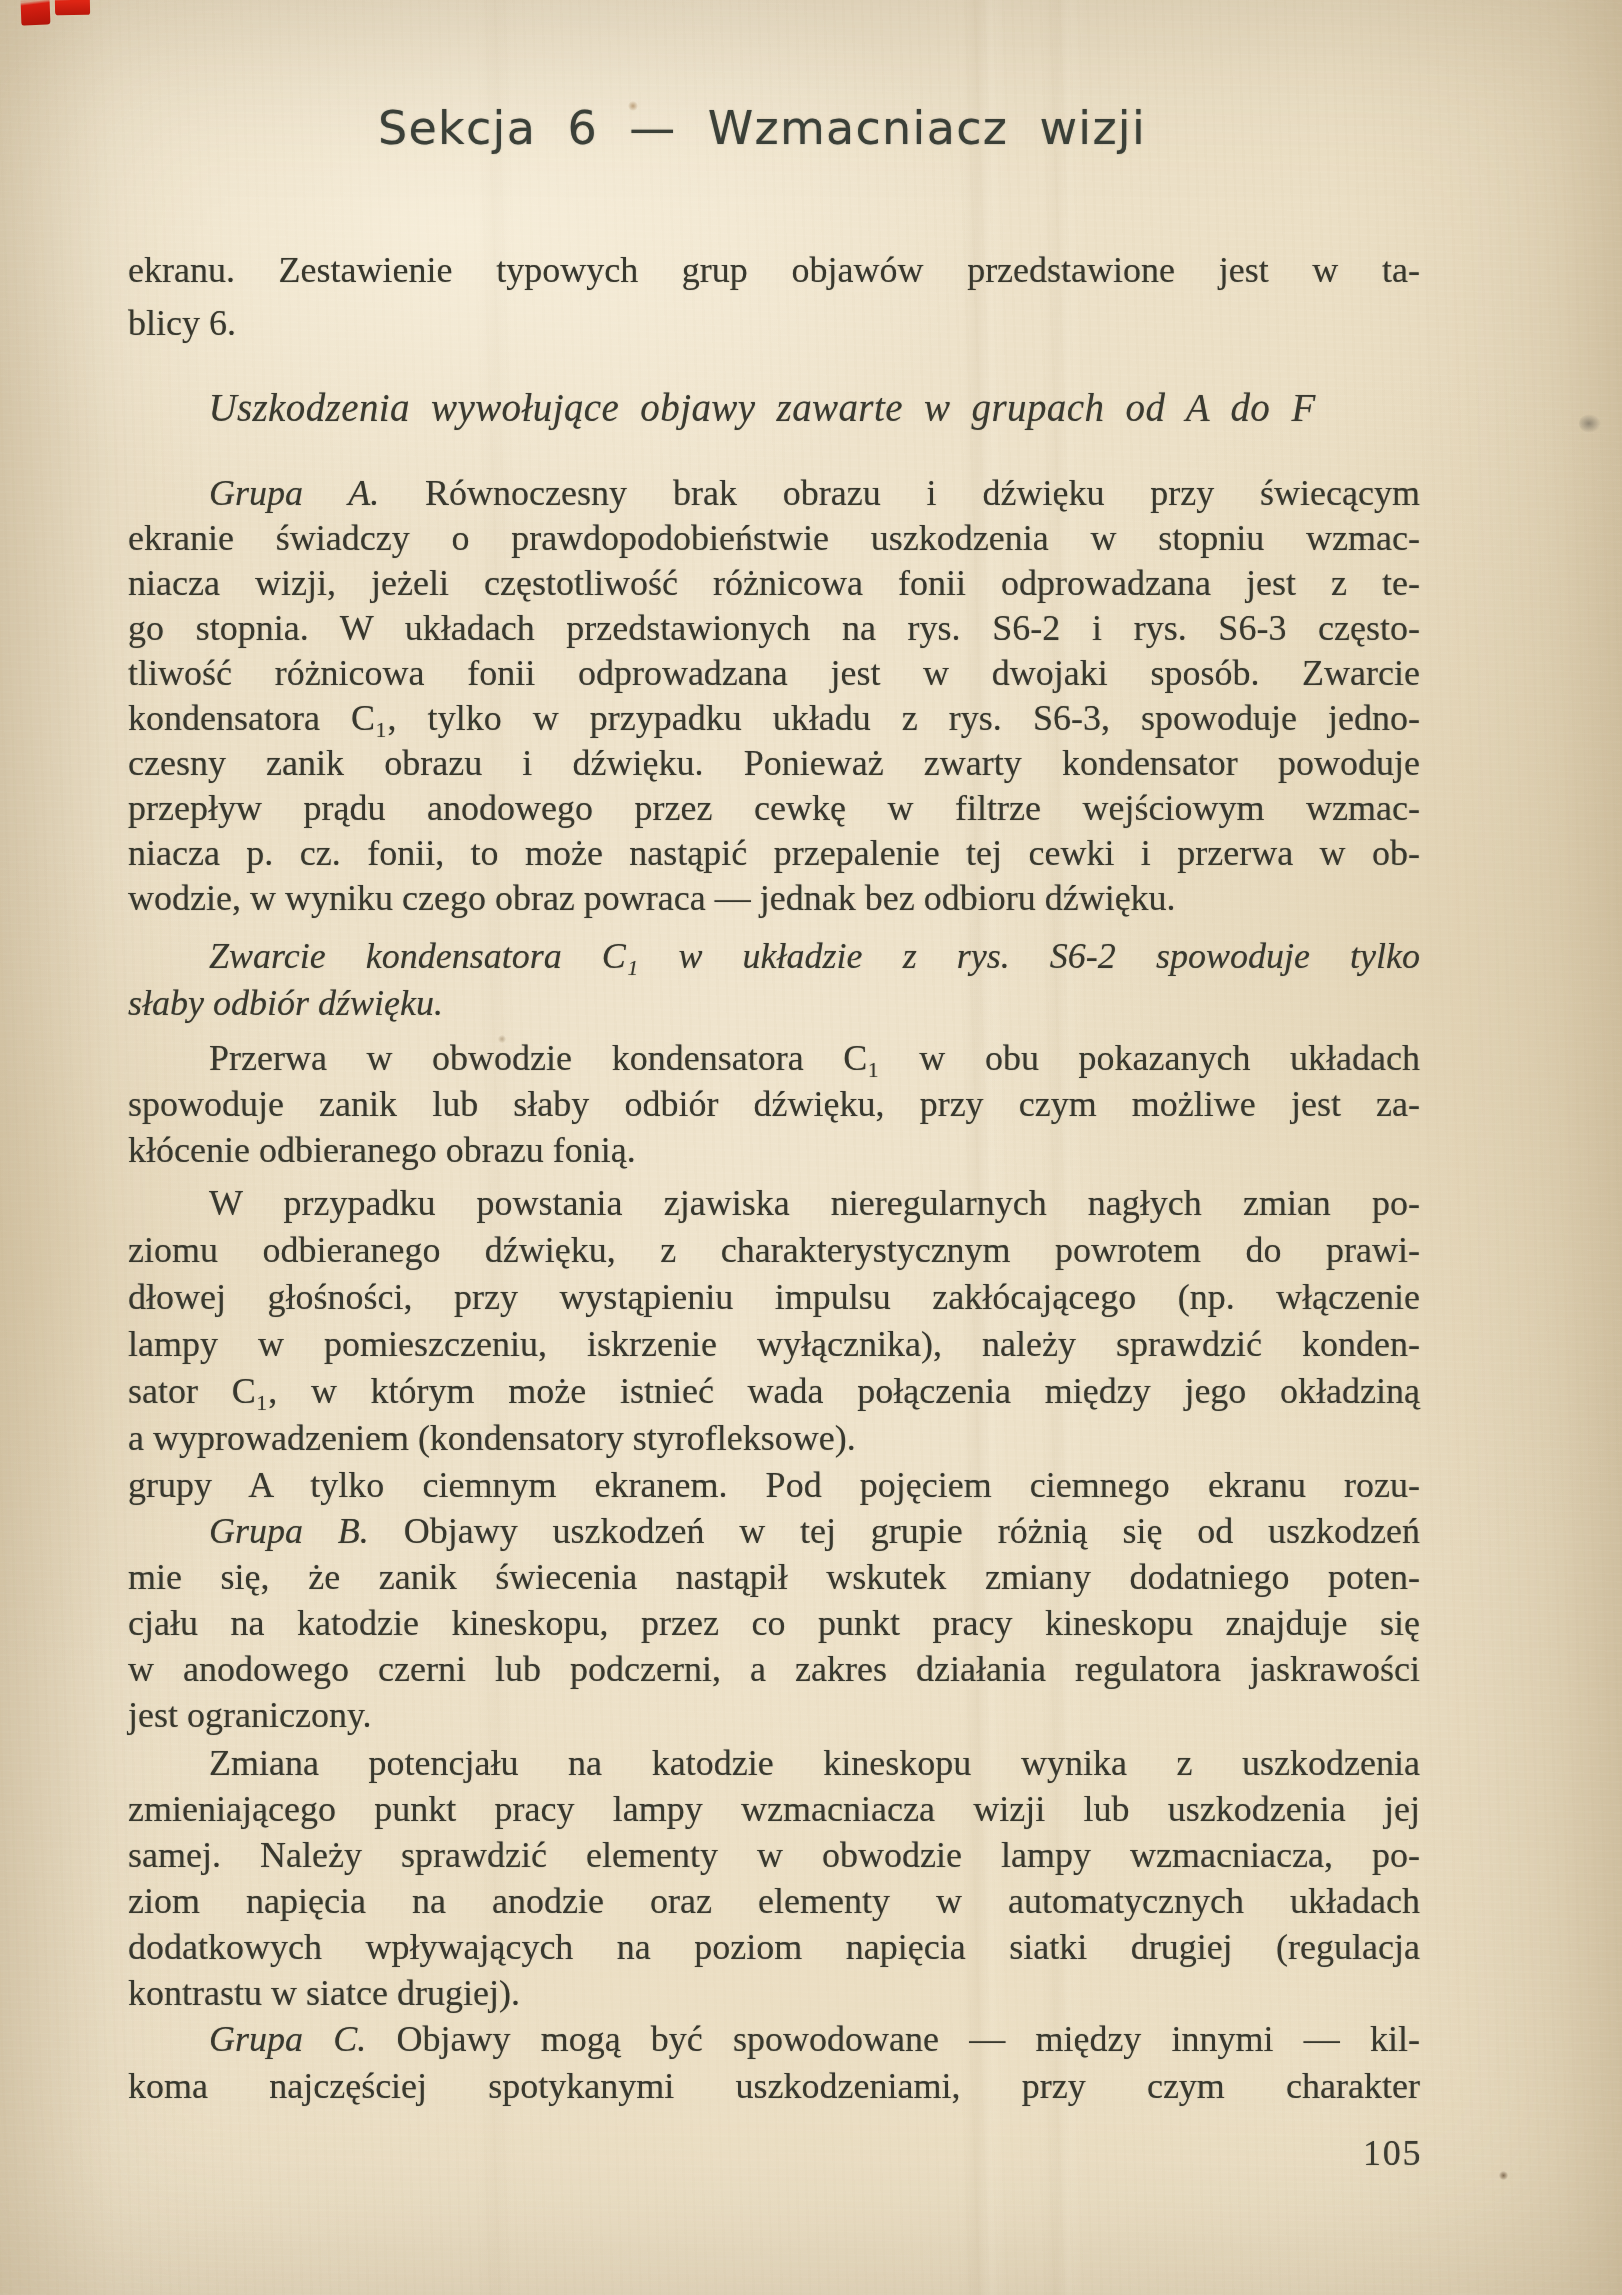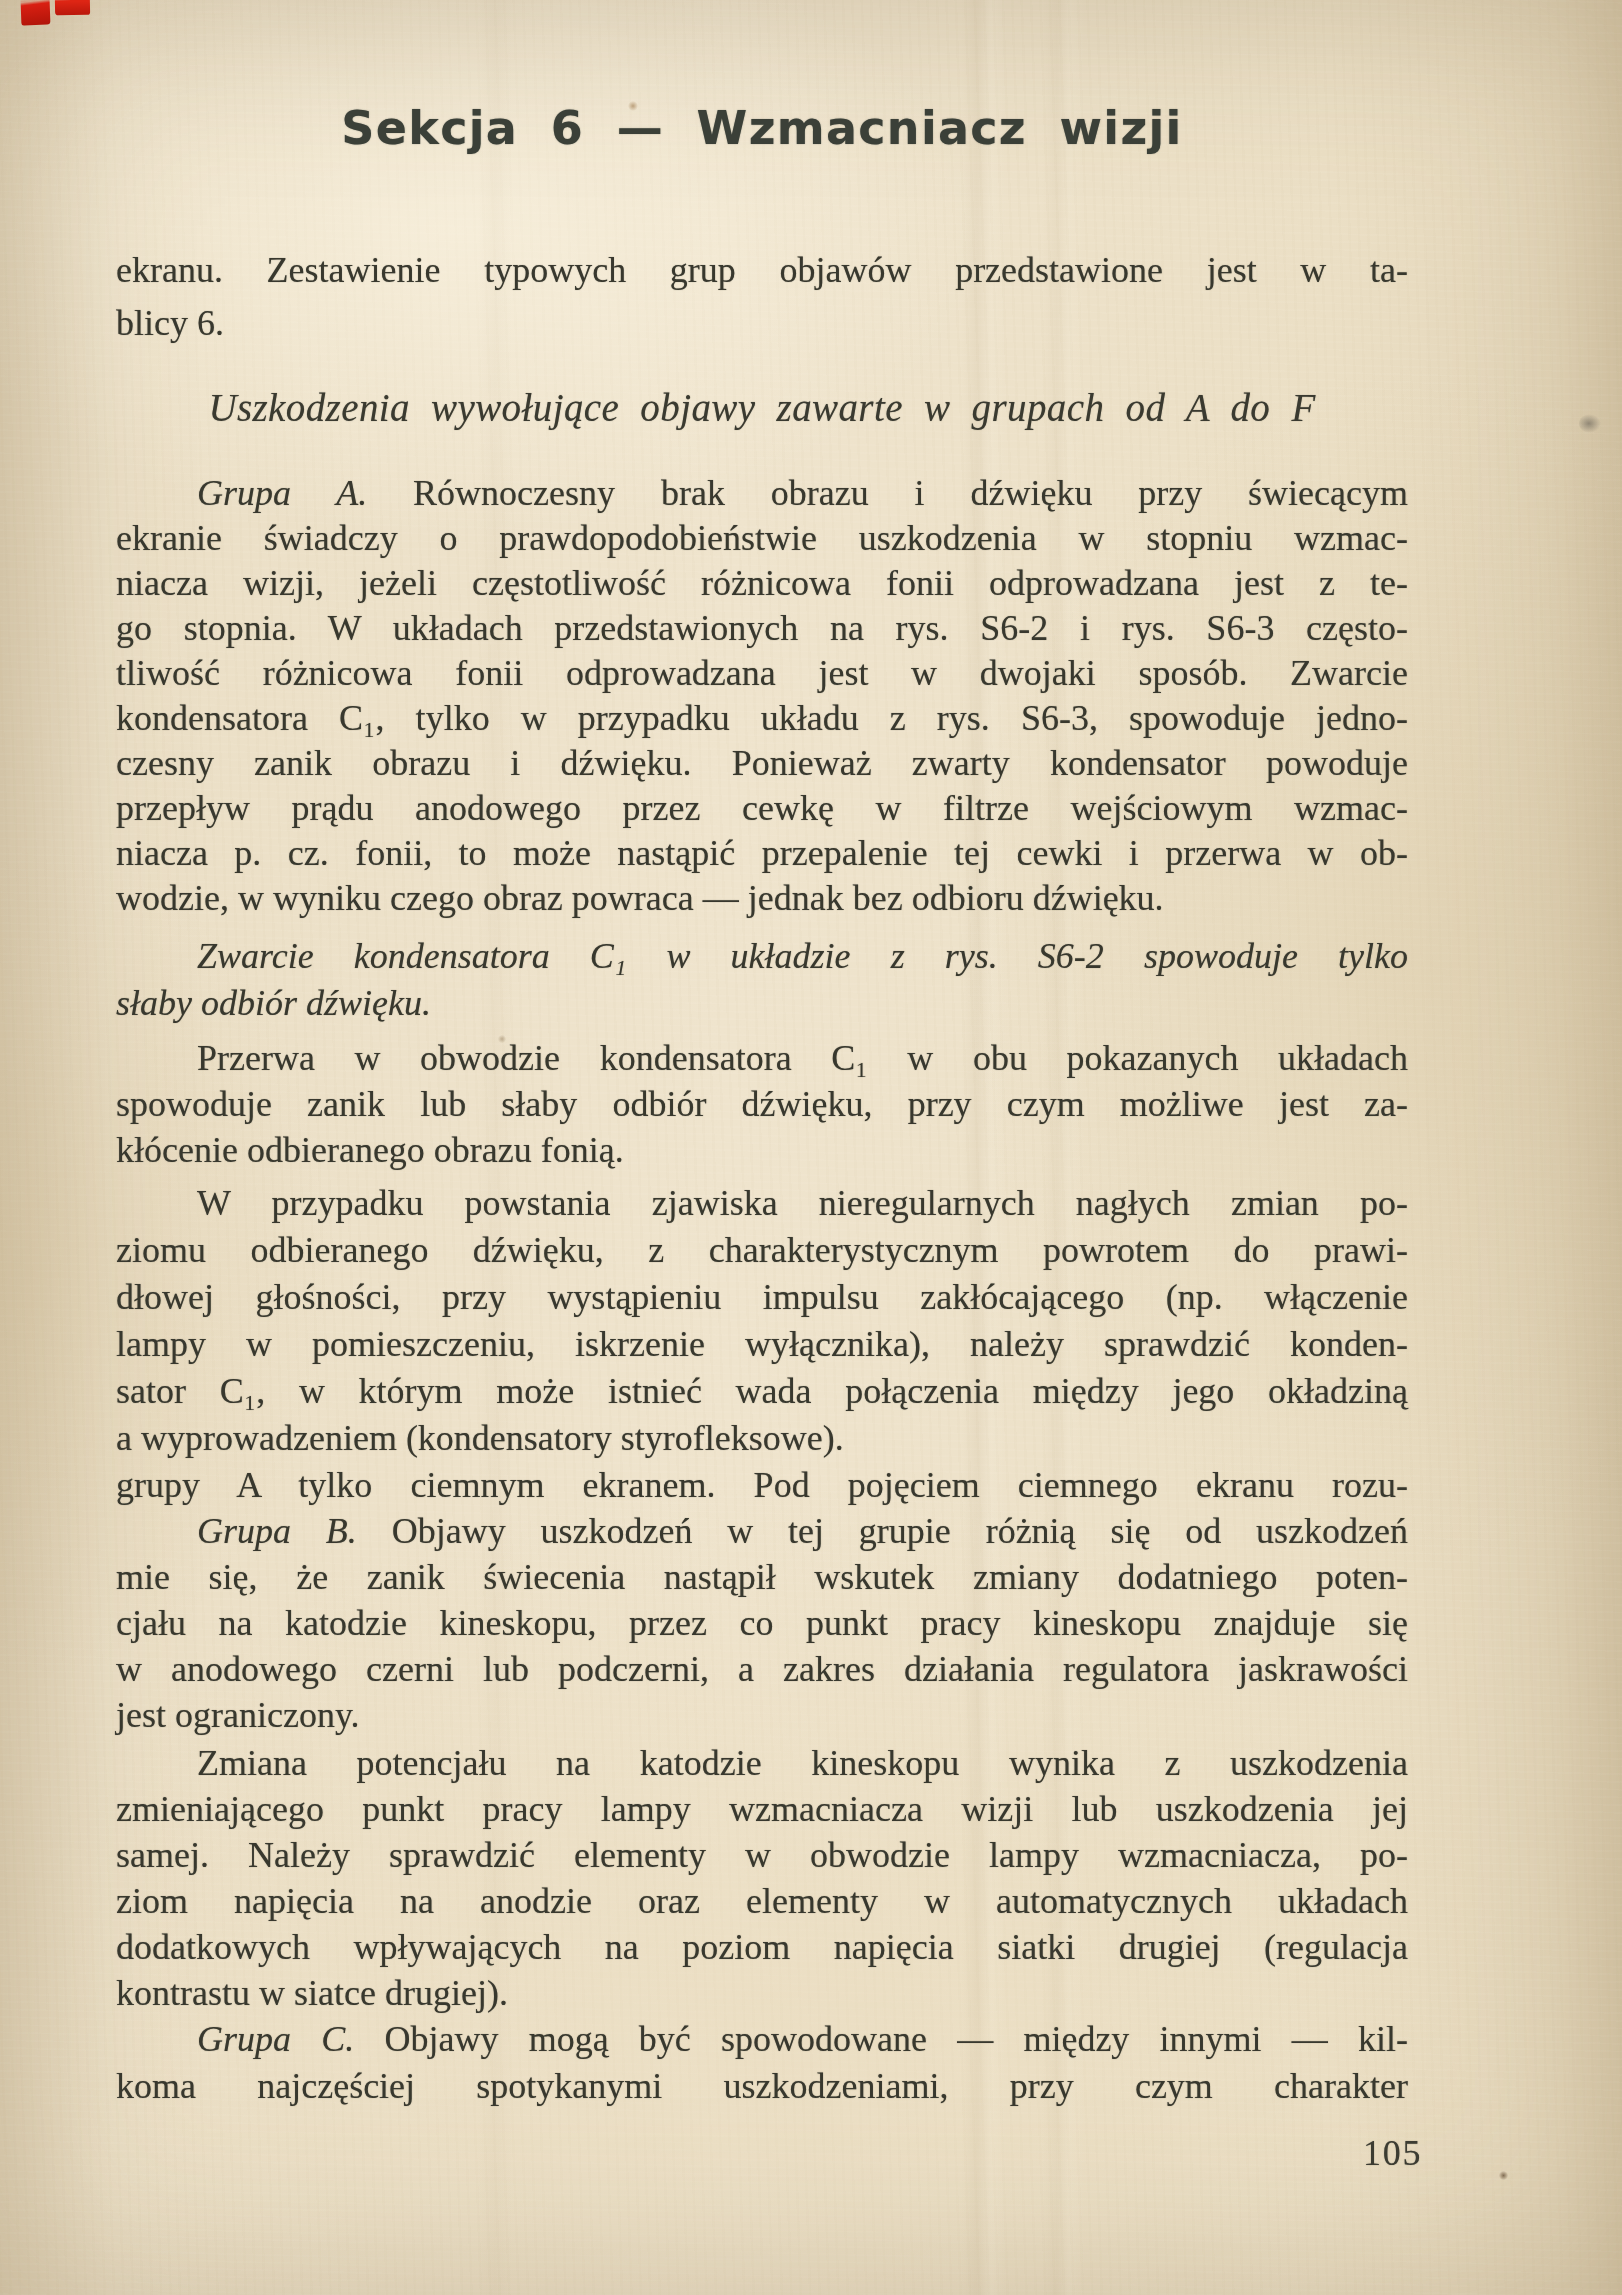--- a/index.html
+++ b/index.html
@@ -32,21 +32,21 @@
       linear-gradient(90deg, rgba(0,0,0,0) 478px, rgba(175,155,120,0.06) 495px, rgba(0,0,0,0) 512px);
     pointer-events: none;
   }
 
   .section-title {
     position: absolute;
     left: 116px; top: 101px; width: 1292px;
     margin: 0;
     text-align: center;
     font-family: "DejaVu Sans", "Liberation Sans", sans-serif;
-    font-weight: bold;
+    font-weight: normal;
     font-size: 46px;
     letter-spacing: 1.3px;
     word-spacing: 15.3px;
     color: #3b4038;
     text-shadow: 0 0 1.3px rgba(59,64,56,0.55);
   }
 
   .text-block { position: absolute; inset: 0; }
 
   .subheading {
@@ -61,21 +61,21 @@
     text-shadow: 0 0 1.1px rgba(58,58,48,0.5);
   }
 
   .para {
     position: absolute;
     left: 116px; width: 1292px;
     font-size: 36px;
     color: #38382e;
     text-shadow: 0 0 1.1px rgba(56,56,46,0.5);
   }
-  .line { width: 100%; }
+  .line { width: 100%; margin-left: 12px; }
   .line.just { text-align: justify; text-align-last: justify; }
   .line.indent { text-indent: 81px; }
   .lead-italic { font-style: italic; }
 
   .page-number {
     position: absolute;
     left: 1363px; top: 2132px;
     font-size: 36px;
     letter-spacing: 1.7px;
     color: #3c3c32;

